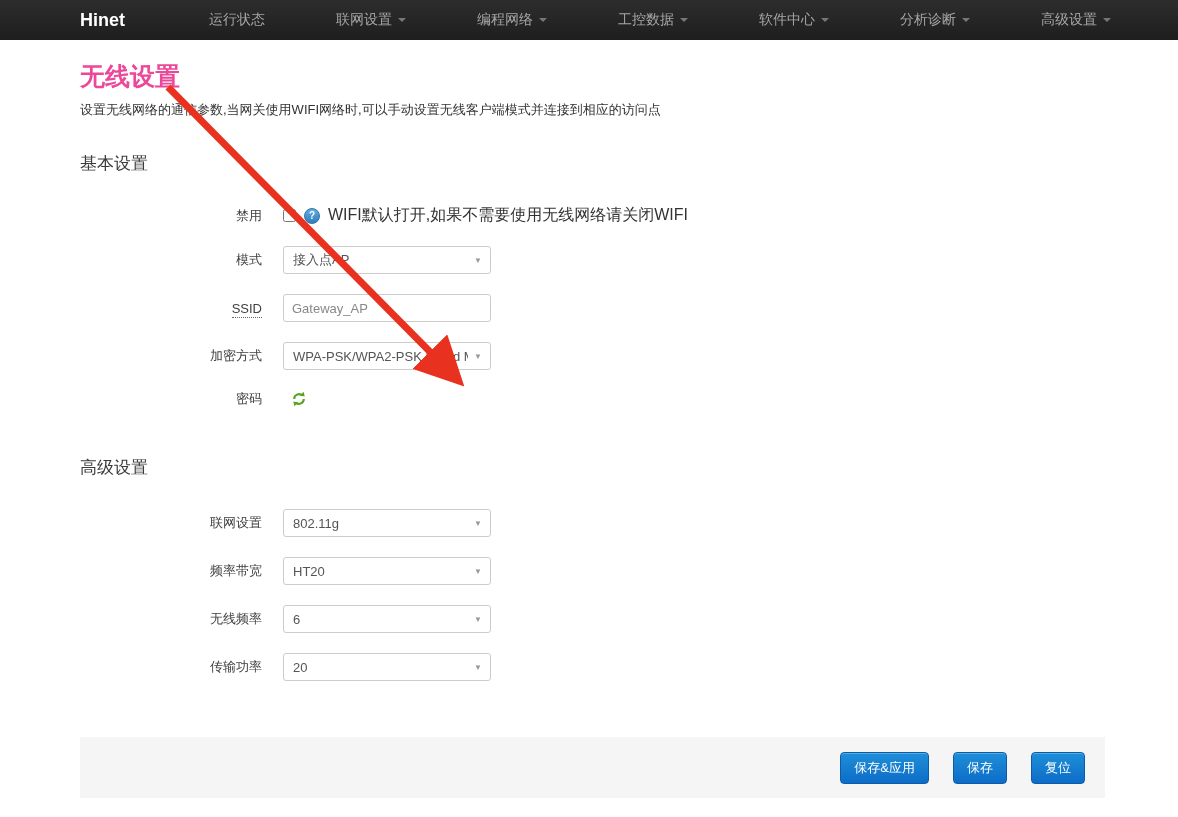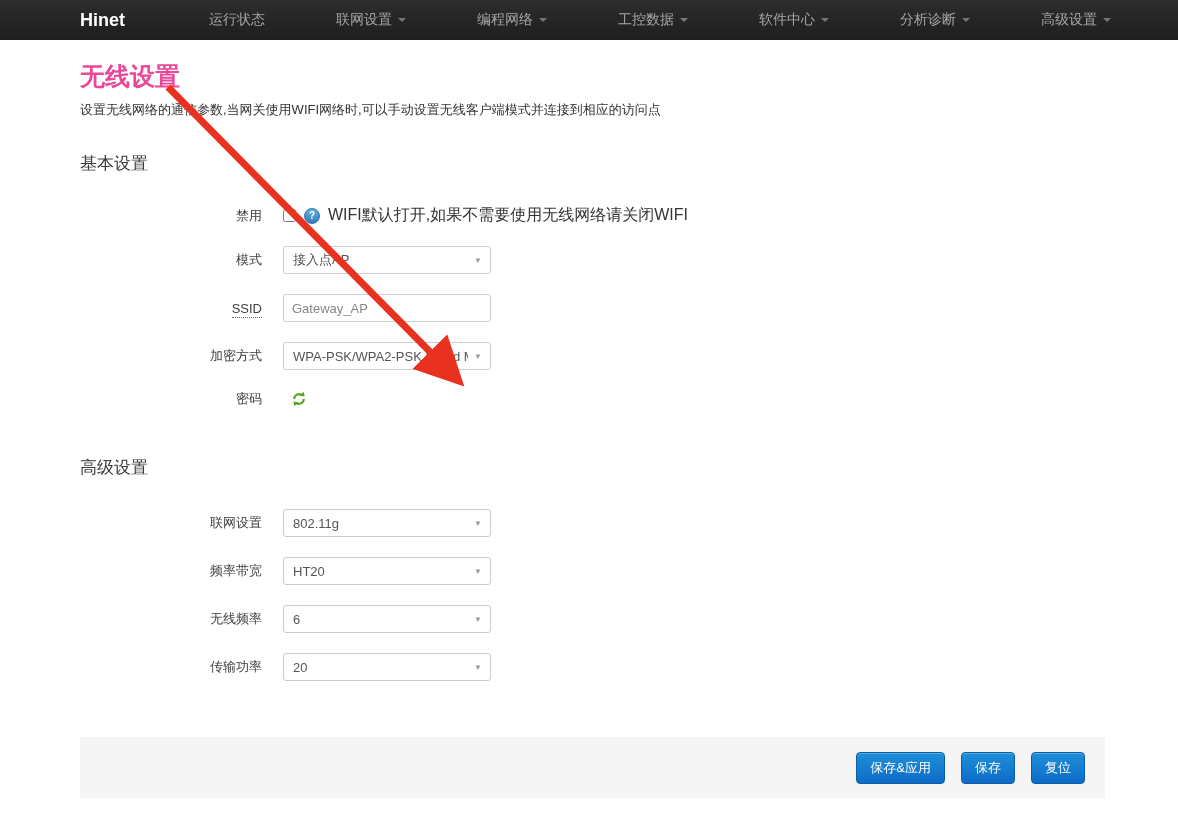--- a/index.html
+++ b/index.html
@@ -64,21 +64,21 @@
     display:flex; align-items:center; justify-content:center;
     border:1px solid #2a72ab; flex-shrink:0;
   }
   .hint-text { font-size:16px; color:#333; }
   .refresh-icon { margin-left:8px; cursor:pointer; display:flex; align-items:center; }
 
   
   .actions-bar {
     margin-top:56px; width:1025px; height:61px; background:#f5f5f5;
     display:flex; align-items:center; justify-content:flex-end;
-    gap:16px; padding-right:20px;
+    gap:24px; padding-right:20px;
   }
   .btn {
     background:linear-gradient(#1e8fd8,#0d6cc8); color:#ffffff;
     border:1px solid #0b5ca9; border-radius:4px; font-size:13px;
     padding:6px 13px; cursor:pointer; white-space:nowrap;
     font-family:"Liberation Sans","DejaVu Sans",sans-serif;
     box-shadow:inset 0 1px 0 rgba(255,255,255,.25);
   }
 
   

